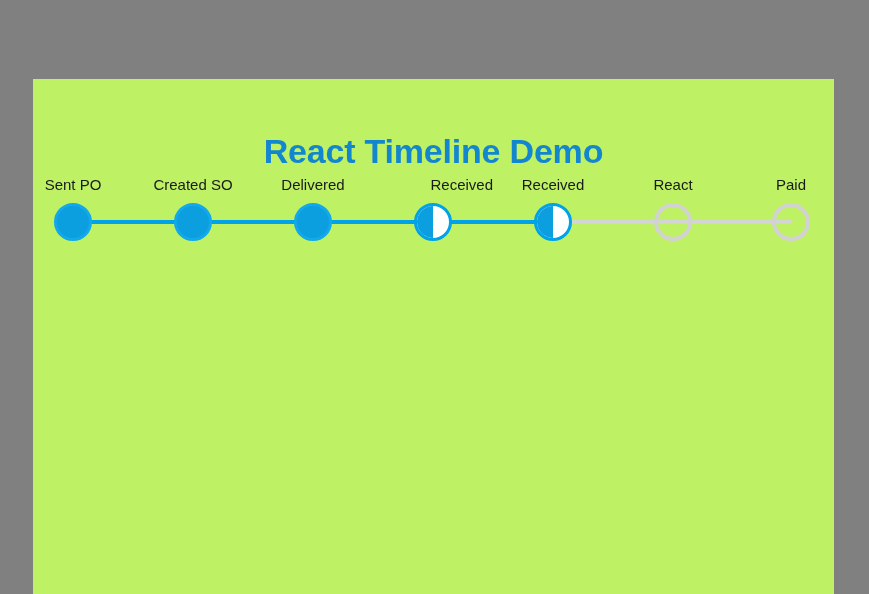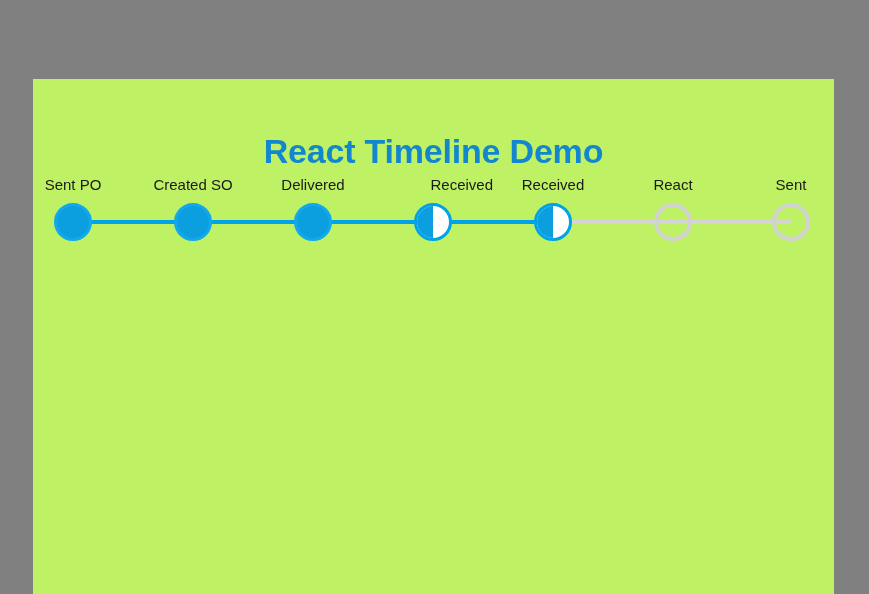--- a/index.html
+++ b/index.html
@@ -173,20 +173,20 @@
             <div class="step-label">Received</div>
             <div class="node half">
               <div class="half-fill"></div>
             </div>
           </div>
           <div class="step" style="left: 640px;">
             <div class="step-label">React</div>
             <div class="node pending"></div>
           </div>
           <div class="step" style="left: 758px;">
-            <div class="step-label">Sent</div>
+            <div class="step-label">Paid</div>
             <div class="node pending"></div>
           </div>
         </div>
     </div>
 
   </div>
 </div>
 
 </body></html>

